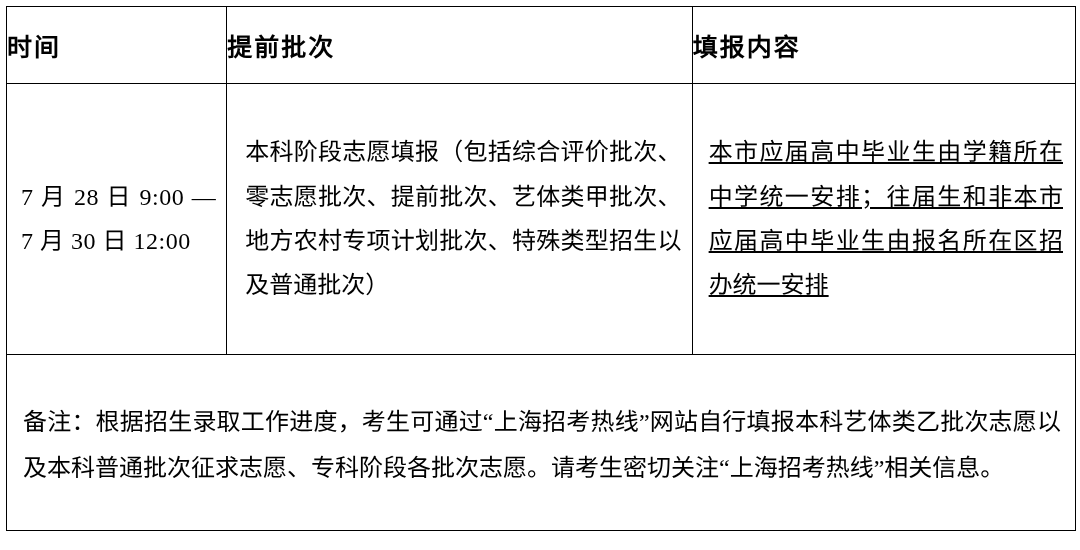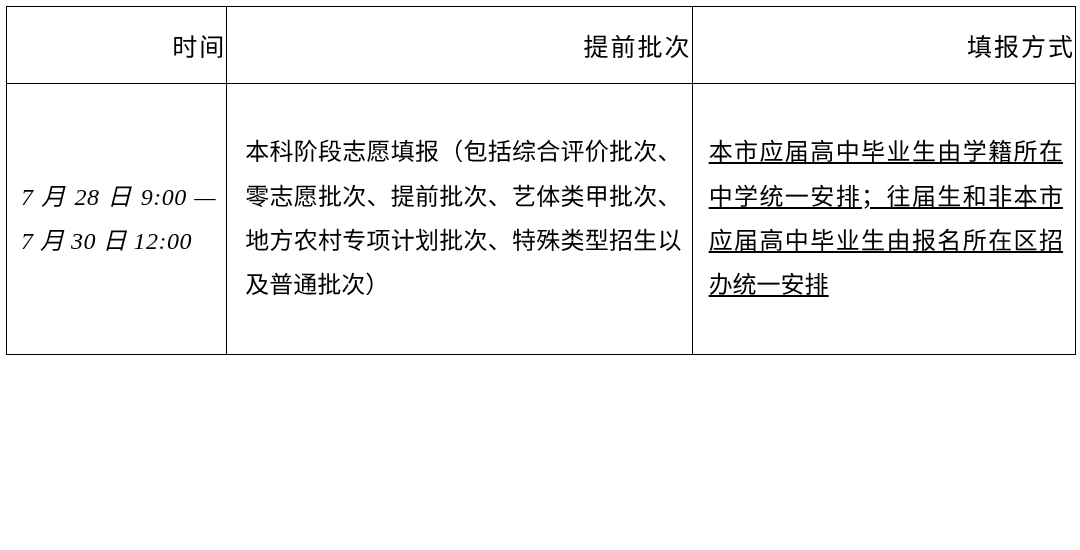--- a/index.html
+++ b/index.html
@@ -29,22 +29,22 @@
   }
   table.schedule td,
   table.schedule th {
     border: 1.5px solid #000;
     vertical-align: middle;
     padding: 0;
   }
   
   .hdr-row th {
     height: 76px;
-    text-align: right;
-    font-weight: normal;
+    text-align: left;
+    font-weight: bold;
     font-size: 25px;
     letter-spacing: 2px;
   }
   .col-time { width: 220px; }
   .col-content { width: 465px; }
   .col-method { width: 383px; }
 
   
   .body-row td {
     height: 270px;
@@ -54,21 +54,20 @@
     padding: 10px 14px;
     font-size: 24px;
     line-height: 1.85;
   }
   .time-cell .cell-pad {
     text-align: justify;
     text-align-last: left;
     letter-spacing: 0.5px;
     padding-left: 14px;
     padding-right: 10px;
-    font-style: italic;
   }
   .content-cell .cell-pad {
     text-align: justify;
     text-align-last: left;
     padding-left: 18px;
     padding-right: 10px;
   }
   .method-cell .cell-pad {
     text-align: justify;
     text-align-last: left;
@@ -96,30 +95,35 @@
   <table class="schedule">
     <colgroup>
       <col class="col-time">
       <col class="col-content">
       <col class="col-method">
     </colgroup>
     <thead>
       <tr class="hdr-row">
         <th>时间</th>
         <th>提前批次</th>
-        <th>填报方式</th>
+        <th>填报内容</th>
       </tr>
     </thead>
     <tbody>
       <tr class="body-row">
         <td class="time-cell">
           <div class="cell-pad">7 月 28 日 9:00 — 7 月 30 日 12:00</div>
         </td>
         <td class="content-cell">
           <div class="cell-pad">本科阶段志愿填报（包括综合评价批次、零志愿批次、提前批次、艺体类甲批次、地方农村专项计划批次、特殊类型招生以及普通批次）</div>
         </td>
         <td class="method-cell">
           <div class="cell-pad">本市应届高中毕业生由学籍所在中学统一安排；往届生和非本市应届高中毕业生由报名所在区招办统一安排</div>
         </td>
       </tr>
+      <tr class="note-row">
+        <td class="note-cell" colspan="3">
+          <div class="cell-pad">备注：根据招生录取工作进度，考生可通过“上海招考热线”网站自行填报本科艺体类乙批次志愿以及本科普通批次征求志愿、专科阶段各批次志愿。请考生密切关注“上海招考热线”相关信息。</div>
+        </td>
+      </tr>
     </tbody>
   </table>
 </div>
 
 </body></html>

